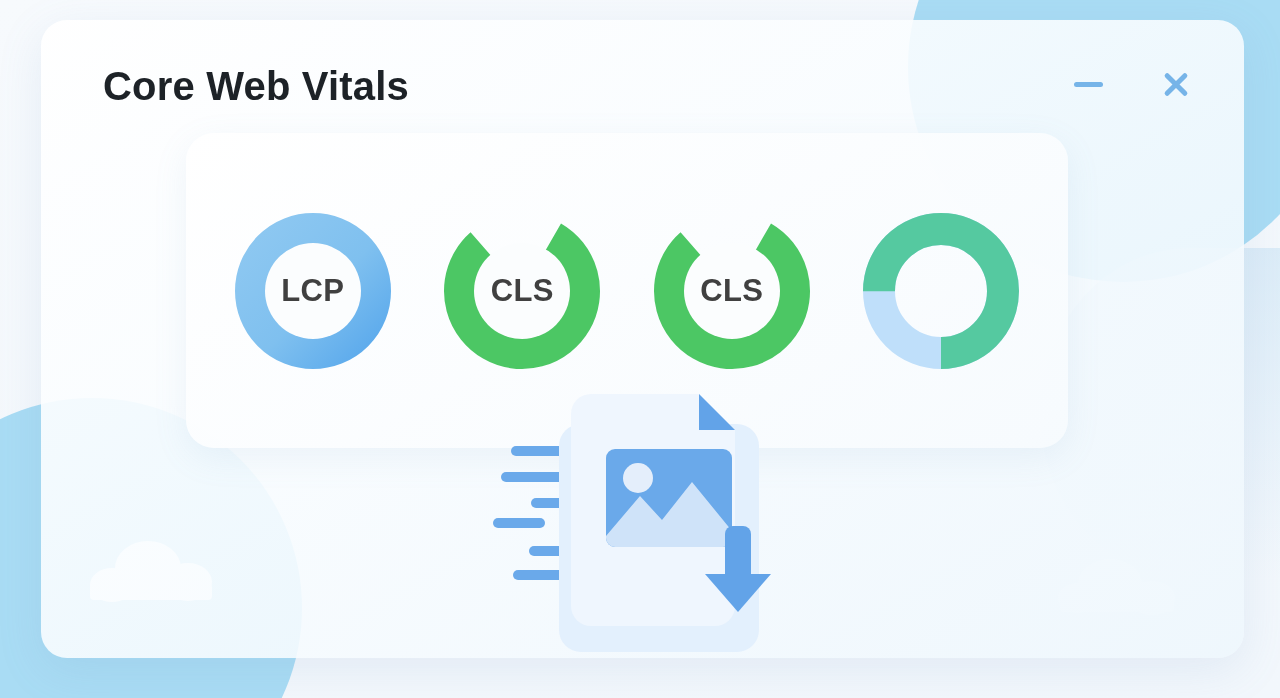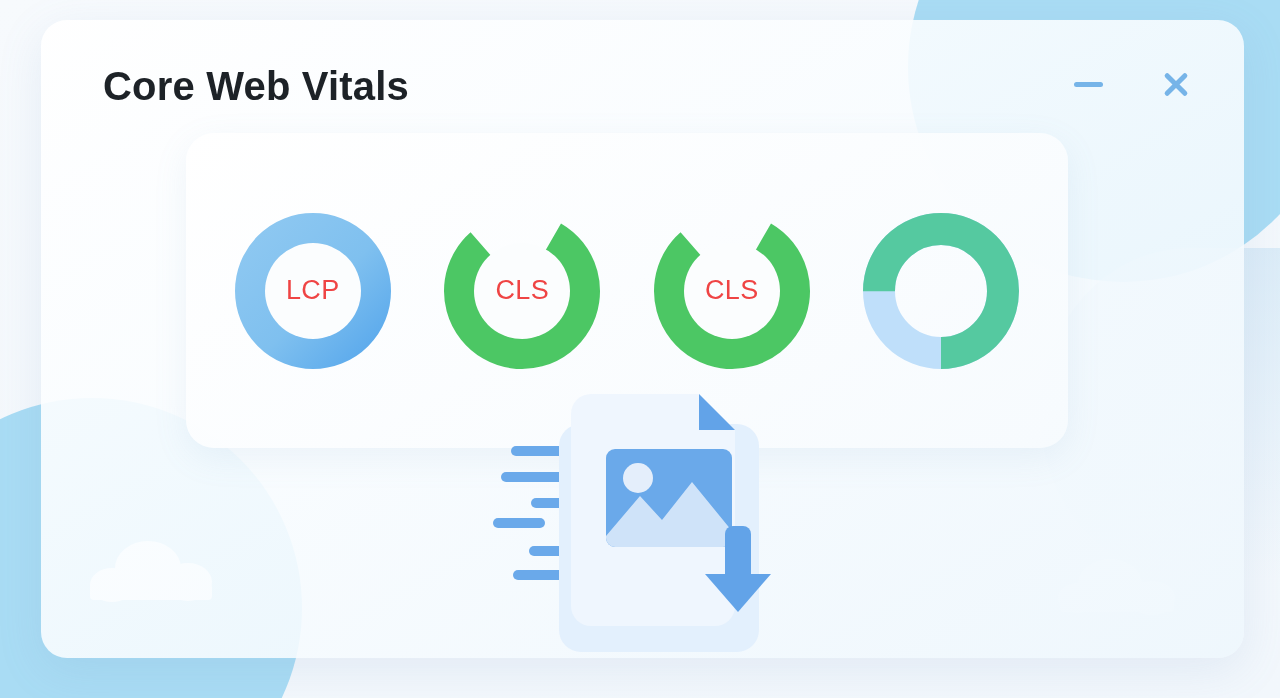--- a/index.html
+++ b/index.html
@@ -137,24 +137,24 @@
     position: absolute;
     width: 96px; height: 96px;
     border-radius: 50%;
     background: #fbfdfe;
     display: flex;
     align-items: center;
     justify-content: center;
   }
   .gauge-label {
     position: relative;
-    font-size: 27px;
-    font-weight: normal;
+    font-size: 31px;
+    font-weight: bold;
     letter-spacing: .4px;
-    color: #ef4444;
+    color: #404040;
   }
 
   
   .illustration {
     position: absolute;
     left: 452px;
     top: 368px;
     width: 330px;
     height: 268px;
   }

